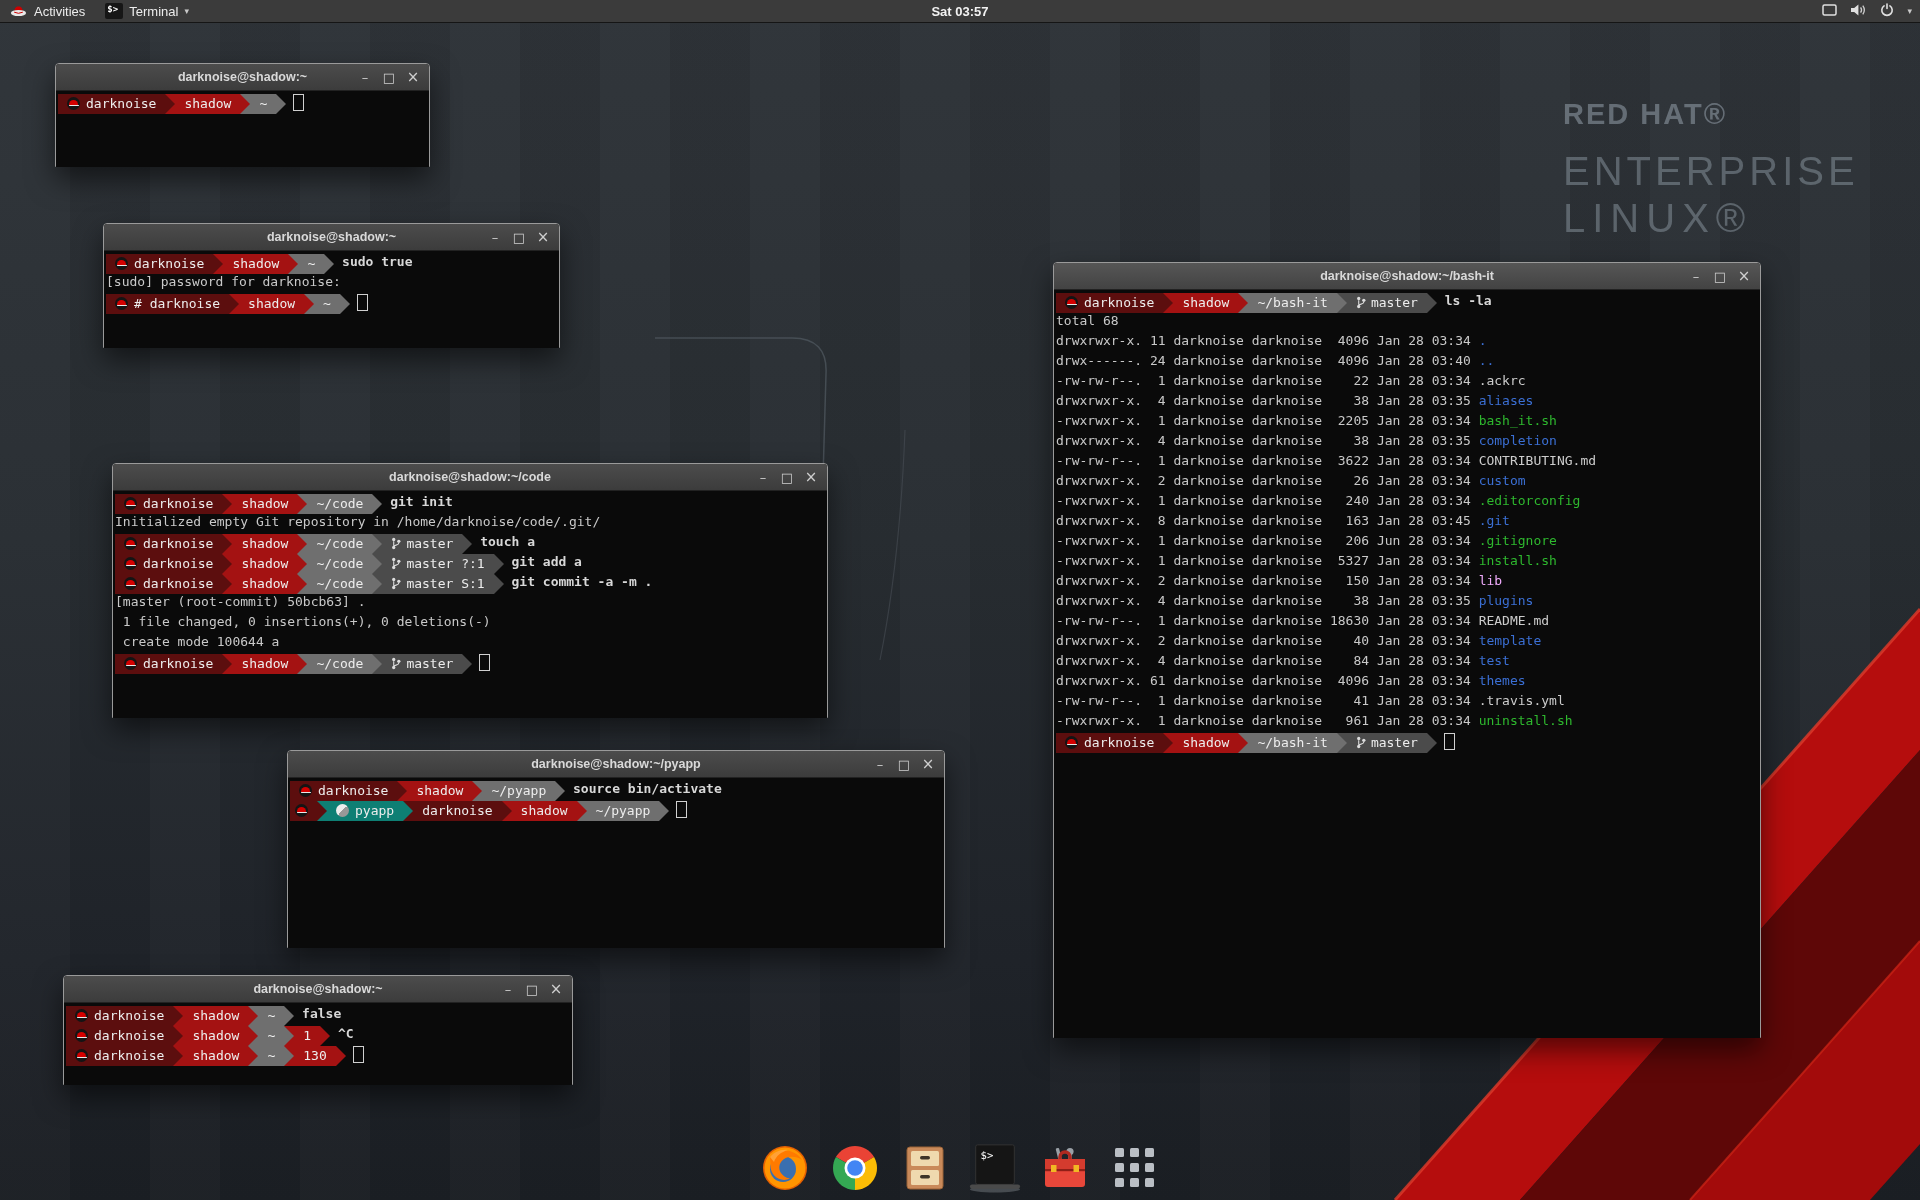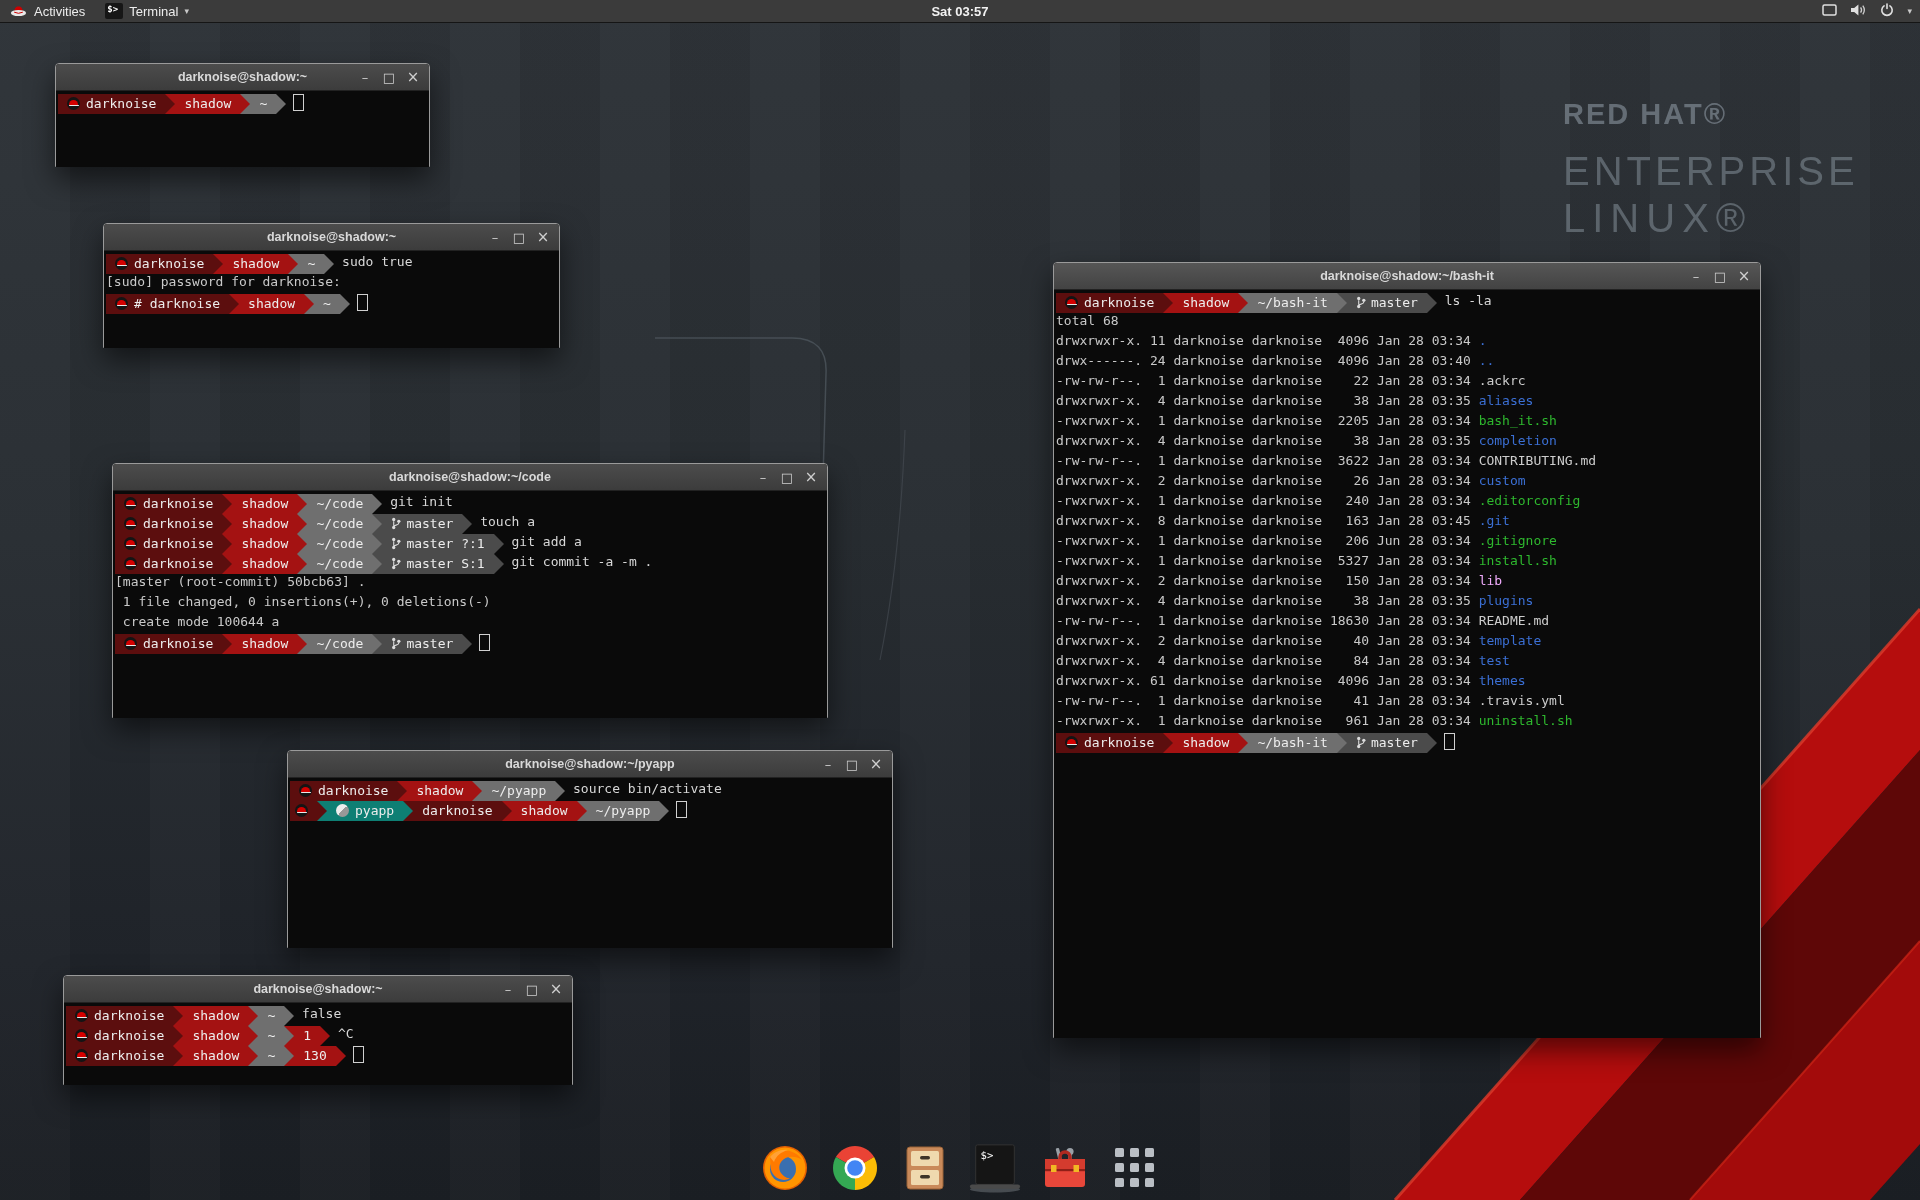--- a/index.html
+++ b/index.html
@@ -37,37 +37,37 @@
   .win-title{font-size:12.5px;font-weight:bold;color:#d9d9d9;}
   .win-btns{position:absolute;right:6px;top:0;height:26px;display:flex;align-items:center;gap:4px;}
   .win-btn{width:20px;height:20px;display:flex;align-items:center;justify-content:center;
     color:#cfcfcf;font-size:13px;font-family:"DejaVu Sans",sans-serif;}
   .win-btn.close{font-size:15px;}
   .term-content{height:calc(100% - 26px);background:#0a0a0a;padding:3px 2px;box-sizing:border-box;overflow:hidden;}
   .t-line{height:20px;white-space:pre;font:13px "DejaVu Sans Mono",monospace;color:#c9c9c9;}
   .pseg{display:inline-block;height:20px;line-height:20px;padding:0 9px;color:#ededed;vertical-align:top;}
   .parrow{display:inline-block;width:0;height:0;border-top:10px solid transparent;
     border-bottom:10px solid transparent;border-left:10px solid #000;vertical-align:top;}
-  .cmdtext{color:#d8d8d8;}
+  .cmdtext{color:#d8d8d8;font-weight:bold;}
   .outtext{color:#c9c9c9;}
   .cursor{display:inline-block;width:9px;height:15px;border:1px solid #d0d0d0;margin-left:7px;vertical-align:1px;}
   .pi{display:inline-block;width:13px;height:13px;border-radius:50%;position:relative;
     vertical-align:-2px;margin-right:6px;}
   .pi-redhat{background:#141414;}
   .pi-redhat::before{content:"";position:absolute;left:2px;top:3px;width:9px;height:4.5px;
     border-radius:4.5px 4.5px 0 0;background:#d40000;}
   .pi-redhat::after{content:"";position:absolute;left:1.5px;top:7.5px;width:10px;height:1.5px;
     background:#e8e8e8;border-radius:1px;}
   .pi-python{background:linear-gradient(135deg,#eeeeee 0 50%,#989898 50% 100%);}
   .pi-branch{margin-right:5px;vertical-align:-2px;}
   
   .w1{left:55px;top:63px;width:375px;height:104px;}
   .w2{left:103px;top:223px;width:457px;height:125px;}
   .w3{left:112px;top:463px;width:716px;height:255px;}
-  .w4{left:287px;top:750px;width:606px;height:198px;}
+  .w4{left:287px;top:750px;width:658px;height:198px;}
   .w5{left:63px;top:975px;width:510px;height:110px;}
   .w6{left:1053px;top:262px;width:708px;height:776px;}
   
   #dock{position:absolute;bottom:4px;left:50%;transform:translateX(-50%);
     display:flex;gap:16px;align-items:flex-end;z-index:30;}
   .dock-item{width:54px;height:56px;display:flex;align-items:center;justify-content:center;}
 </style>
 </head>
 <body>
 
@@ -125,20 +125,21 @@
         <div class="titlebar">
           <span class="win-title">darknoise@shadow:~/code</span>
           <div class="win-btns">
             <span class="win-btn">–</span>
             <span class="win-btn">□</span>
             <span class="win-btn close">×</span>
           </div>
         </div>
         <div class="term-content">
           <div class="t-line"><span class="pseg" style="background: rgb(92, 14, 14);"><span class="pi pi-redhat"></span><span>darknoise</span></span><span class="parrow" style="border-left-color: rgb(92, 14, 14); background: rgb(164, 18, 18);"></span><span class="pseg" style="background: rgb(164, 18, 18);"><span>shadow</span></span><span class="parrow" style="border-left-color: rgb(164, 18, 18); background: rgb(111, 111, 111);"></span><span class="pseg" style="background: rgb(111, 111, 111);"><span>~/code</span></span><span class="parrow" style="border-left-color: rgb(111, 111, 111); background: transparent;"></span><span class="cmdtext"> git init</span></div>
+          <div class="t-line"><span class="outtext">Initialized empty Git repository in /home/darknoise/code/.git/</span></div>
           <div class="t-line"><span class="pseg" style="background: rgb(92, 14, 14);"><span class="pi pi-redhat"></span><span>darknoise</span></span><span class="parrow" style="border-left-color: rgb(92, 14, 14); background: rgb(164, 18, 18);"></span><span class="pseg" style="background: rgb(164, 18, 18);"><span>shadow</span></span><span class="parrow" style="border-left-color: rgb(164, 18, 18); background: rgb(111, 111, 111);"></span><span class="pseg" style="background: rgb(111, 111, 111);"><span>~/code</span></span><span class="parrow" style="border-left-color: rgb(111, 111, 111); background: rgb(75, 75, 75);"></span><span class="pseg" style="background: rgb(75, 75, 75);"><svg class="pi-branch" width="10" height="13" viewBox="0 0 11 14">
                 <circle cx="3" cy="2.6" r="1.8" fill="#ddd"></circle>
                 <circle cx="3" cy="11.4" r="1.8" fill="#ddd"></circle>
                 <circle cx="8.6" cy="4.6" r="1.8" fill="#ddd"></circle>
                 <path d="M3 4.4 V 9.6 M8.6 6.4 C8.6 9.4 3 8.2 3 10.6" fill="none" stroke="#ddd" stroke-width="1.2"></path>
               </svg><span>master</span></span><span class="parrow" style="border-left-color: rgb(75, 75, 75); background: transparent;"></span><span class="cmdtext"> touch a</span></div>
           <div class="t-line"><span class="pseg" style="background: rgb(92, 14, 14);"><span class="pi pi-redhat"></span><span>darknoise</span></span><span class="parrow" style="border-left-color: rgb(92, 14, 14); background: rgb(164, 18, 18);"></span><span class="pseg" style="background: rgb(164, 18, 18);"><span>shadow</span></span><span class="parrow" style="border-left-color: rgb(164, 18, 18); background: rgb(111, 111, 111);"></span><span class="pseg" style="background: rgb(111, 111, 111);"><span>~/code</span></span><span class="parrow" style="border-left-color: rgb(111, 111, 111); background: rgb(75, 75, 75);"></span><span class="pseg" style="background: rgb(75, 75, 75);"><svg class="pi-branch" width="10" height="13" viewBox="0 0 11 14">
                 <circle cx="3" cy="2.6" r="1.8" fill="#ddd"></circle>
                 <circle cx="3" cy="11.4" r="1.8" fill="#ddd"></circle>
                 <circle cx="8.6" cy="4.6" r="1.8" fill="#ddd"></circle>

